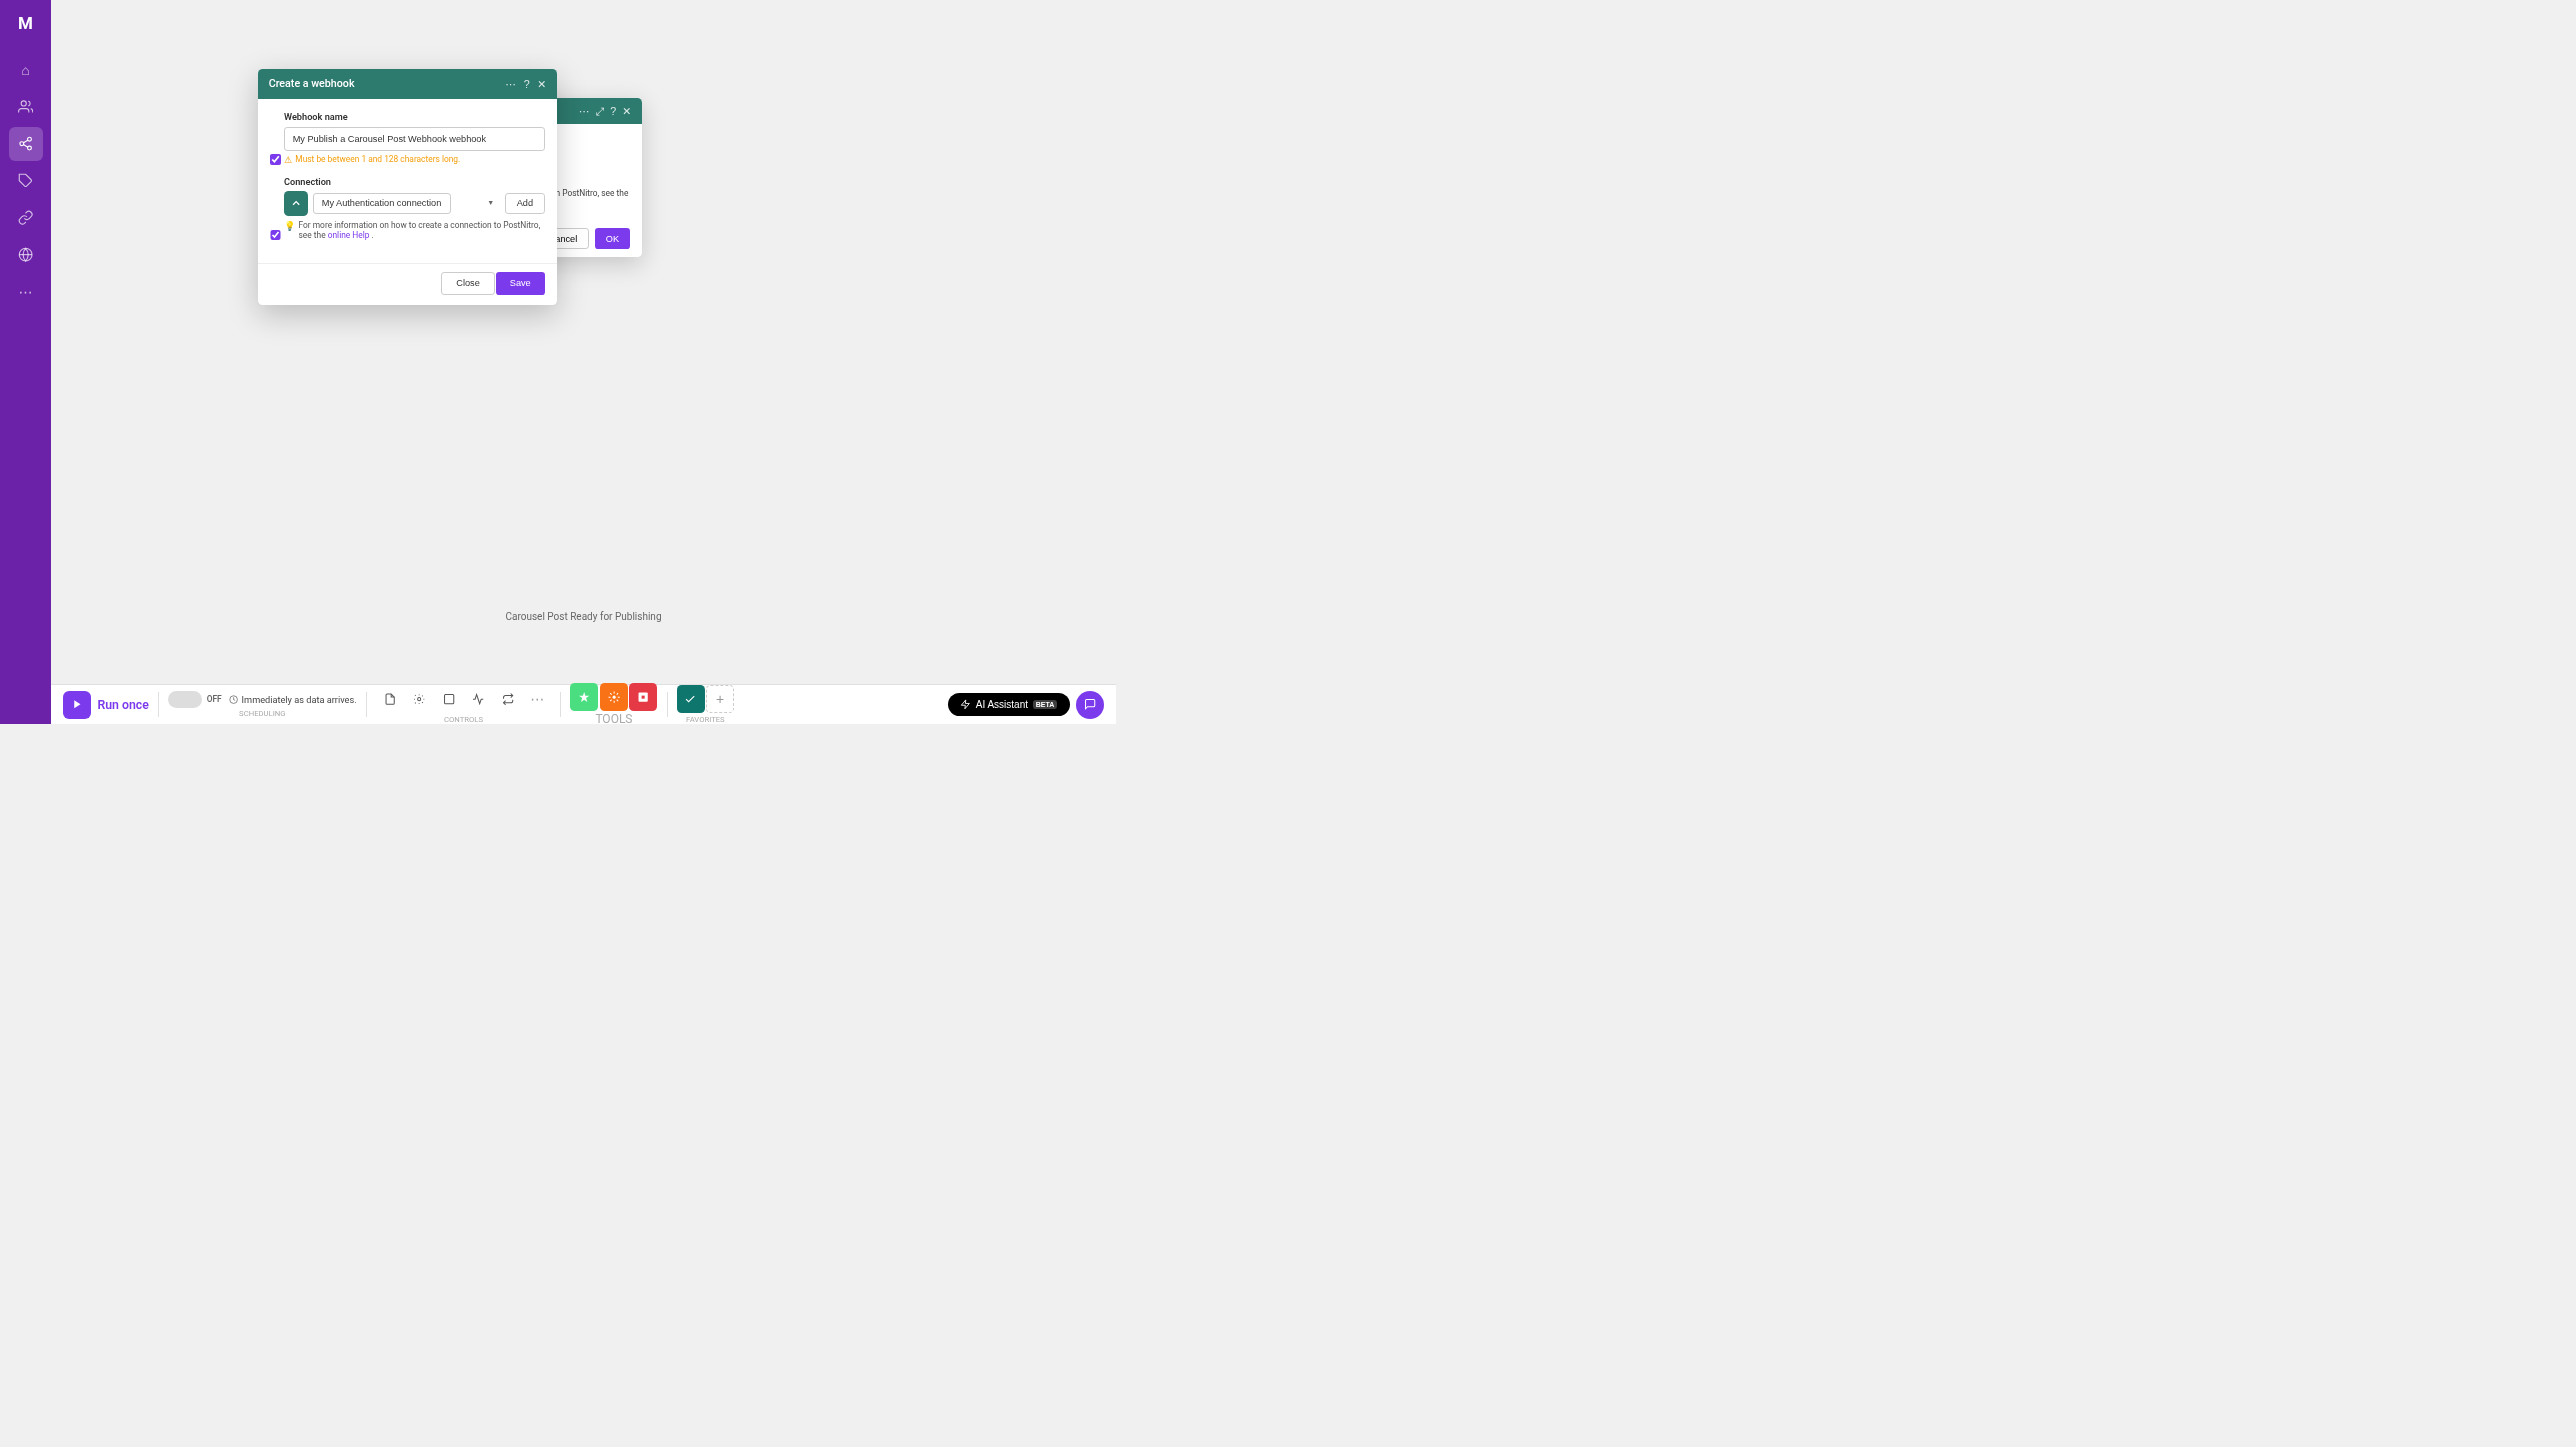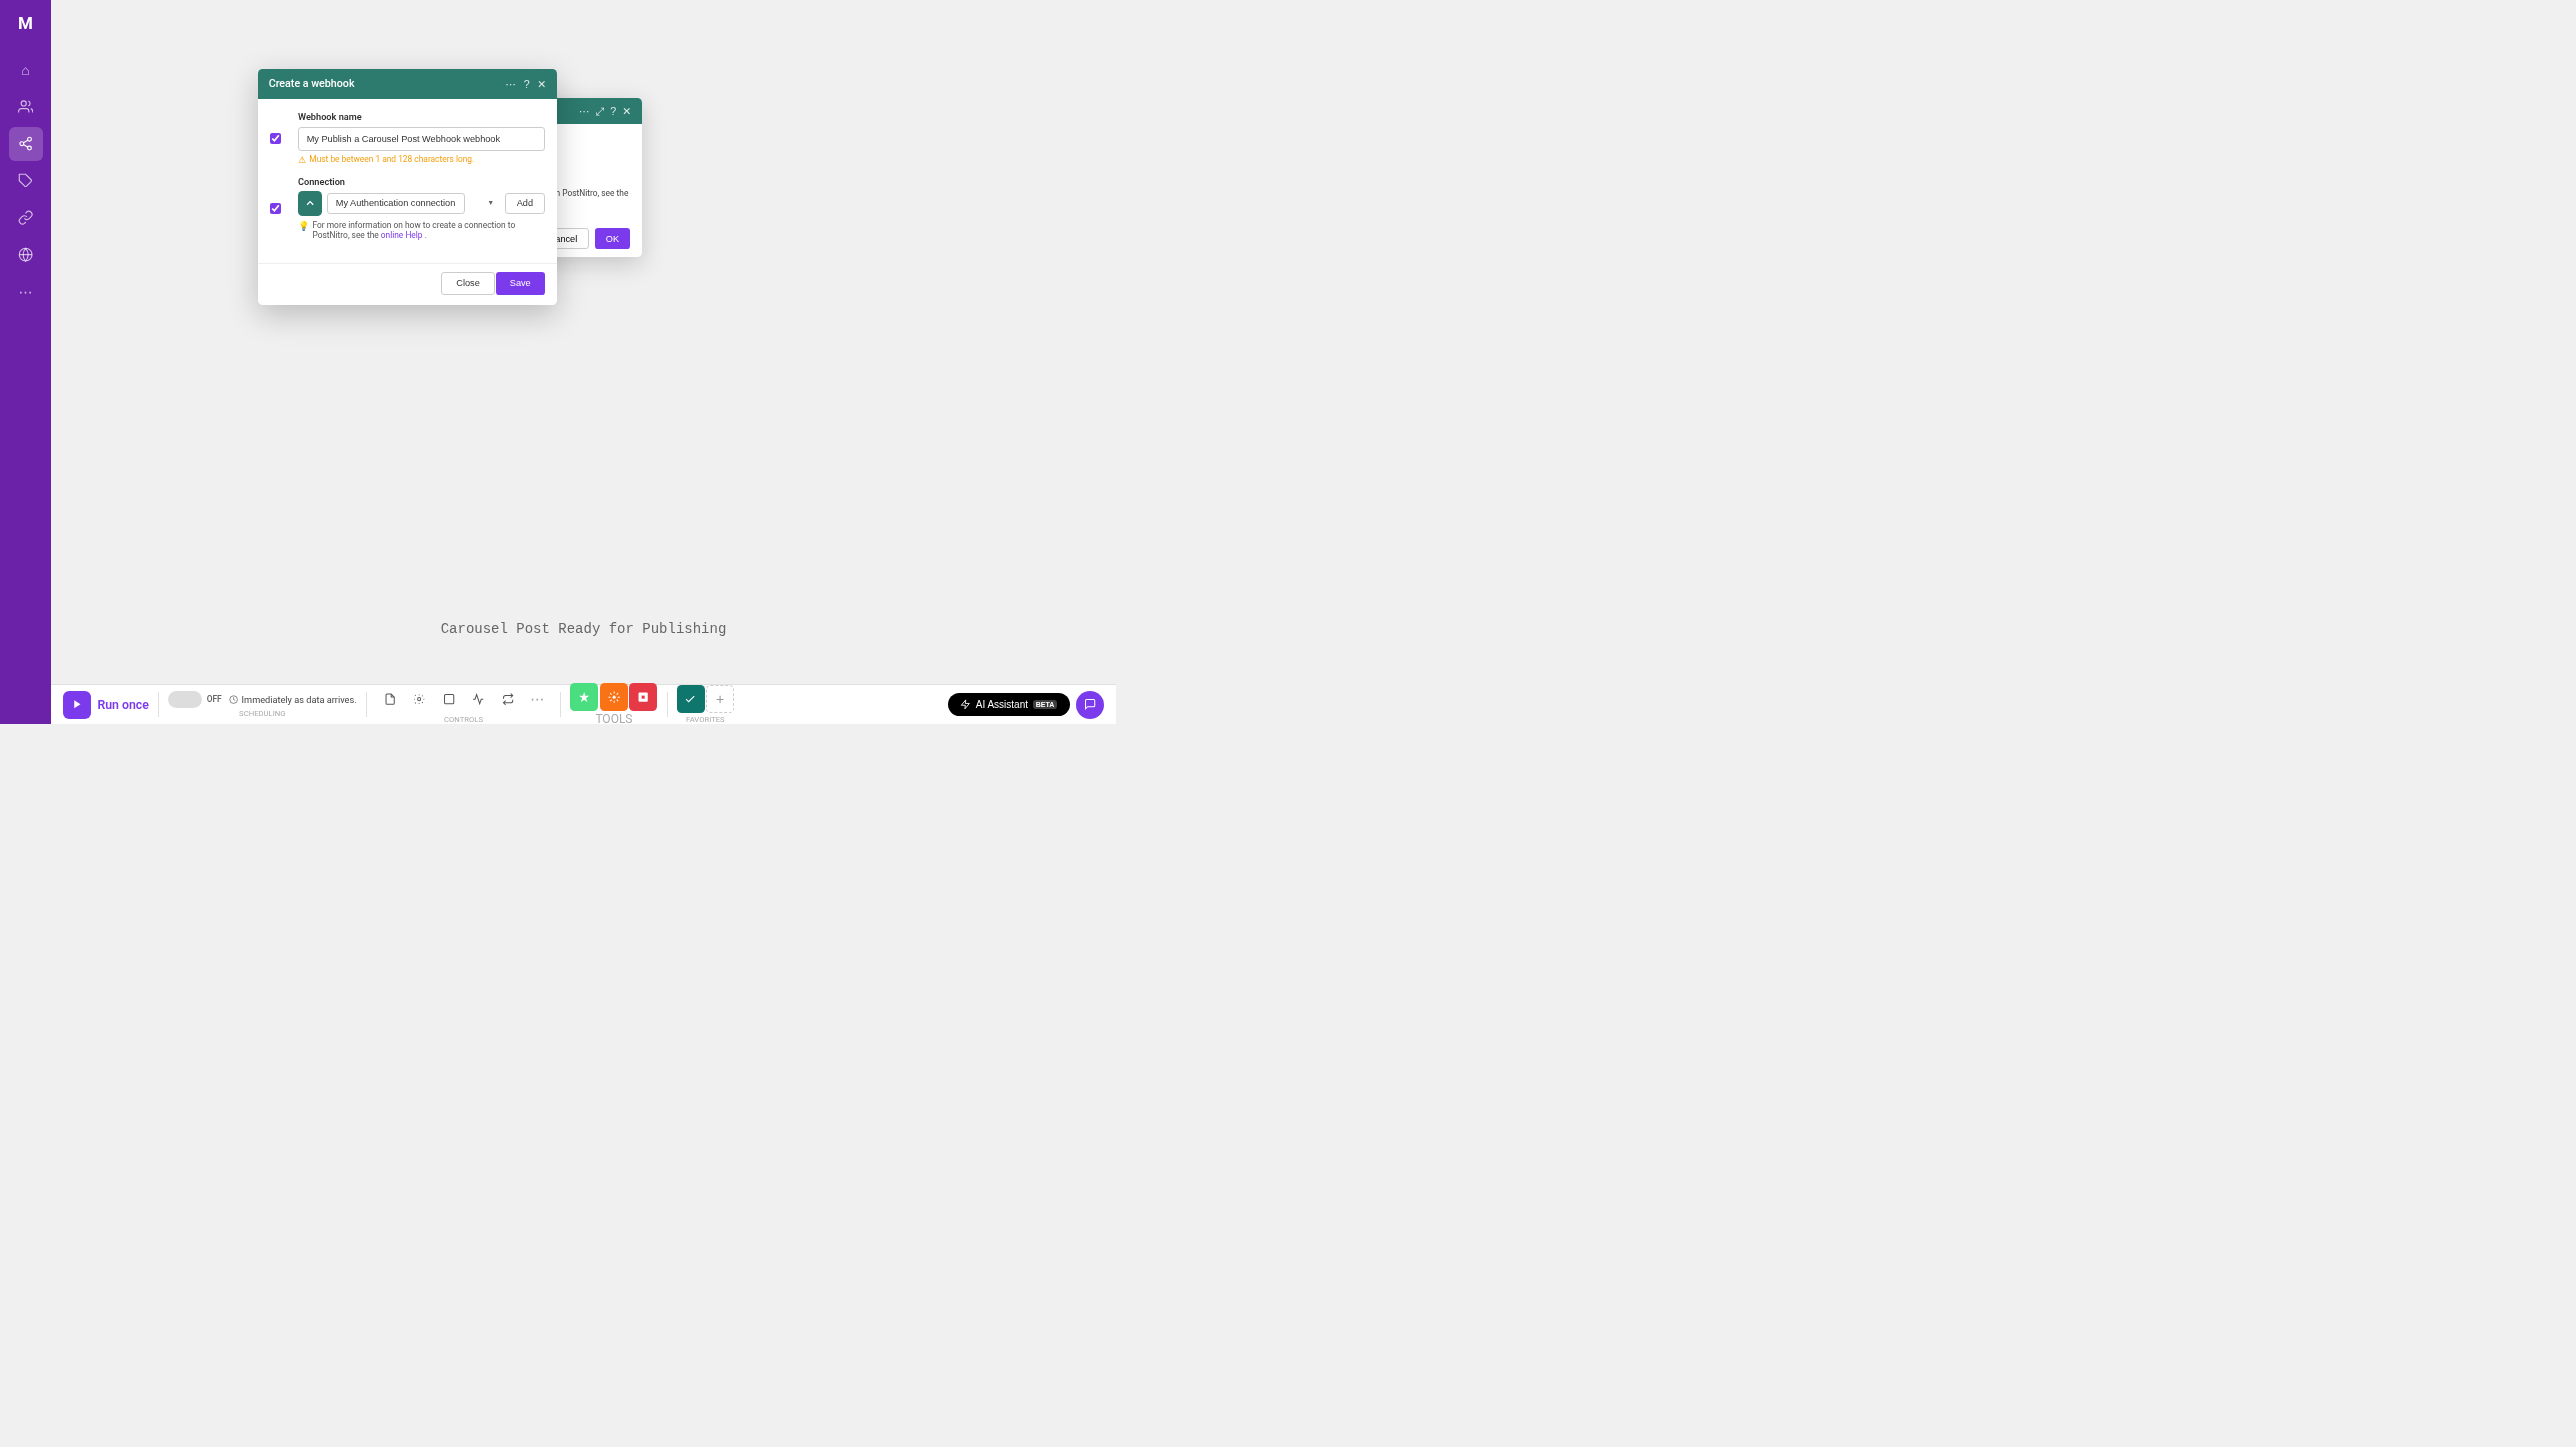--- a/index.html
+++ b/index.html
@@ -250,26 +250,25 @@
       background: #7c3aed;
       color: white;
       border: none;
       border-radius: 3.1px;
       padding: 4.6px 10.7px;
       font-size: 9.2px;
       cursor: pointer;
     }
     .bottom-info {
       position: absolute;
-      bottom: 47px;
+      bottom: 62px;
       left: 50%;
       transform: translateX(-50%);
-      font-size: 14px;
+      font-size: 10px;
       color: #666;
-      font-family: Liberation Mono, monospace;
     }
 
     
     .main-dialog {
       position: absolute;
       top: 69px;
       left: 207px;
       width: 299px;
       background: white;
       border-radius: 4.6px;
@@ -301,22 +300,22 @@
       padding: 0;
       line-height: 1;
     }
 
     .main-dialog-body {
       padding: 12.3px;
     }
 
     .field-row {
       display: flex;
-      align-items: center;
-      gap: 17px;
+      align-items: flex-end;
+      gap: 3px;
       margin-bottom: 10.7px;
     }
     .field-checkbox {
       width: 10.7px;
       height: 10.7px;
       margin-top: 1.5px;
       accent-color: #7c3aed;
       flex-shrink: 0;
     }
     .field-label {

